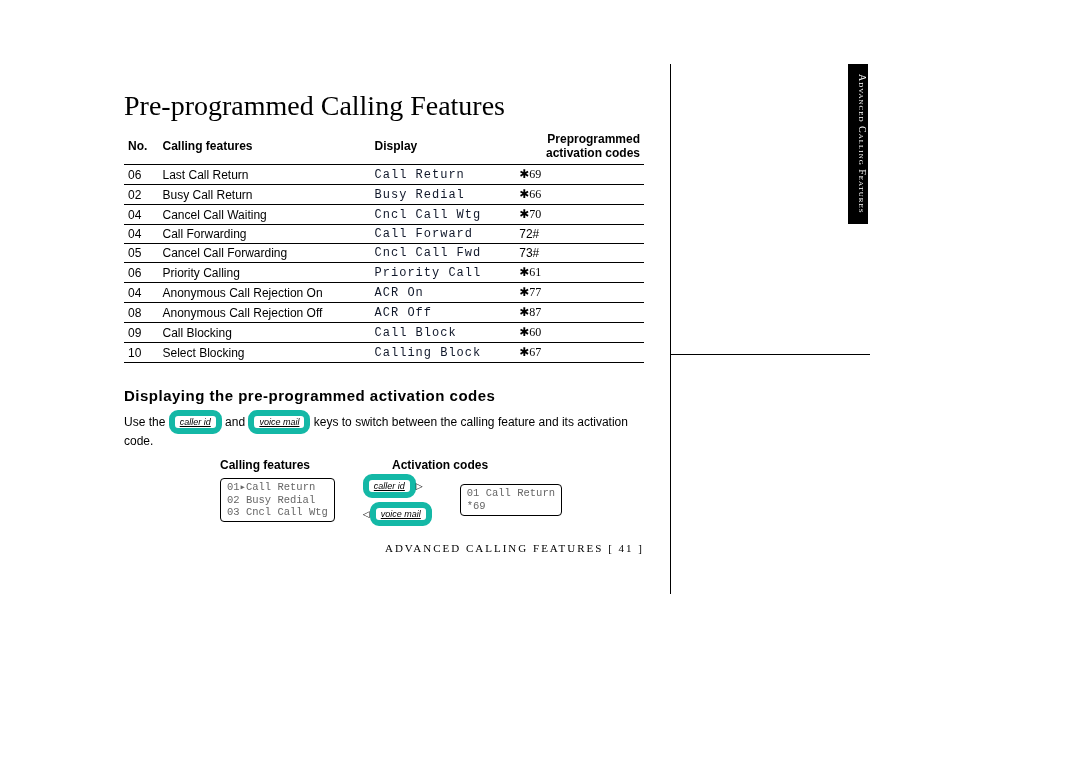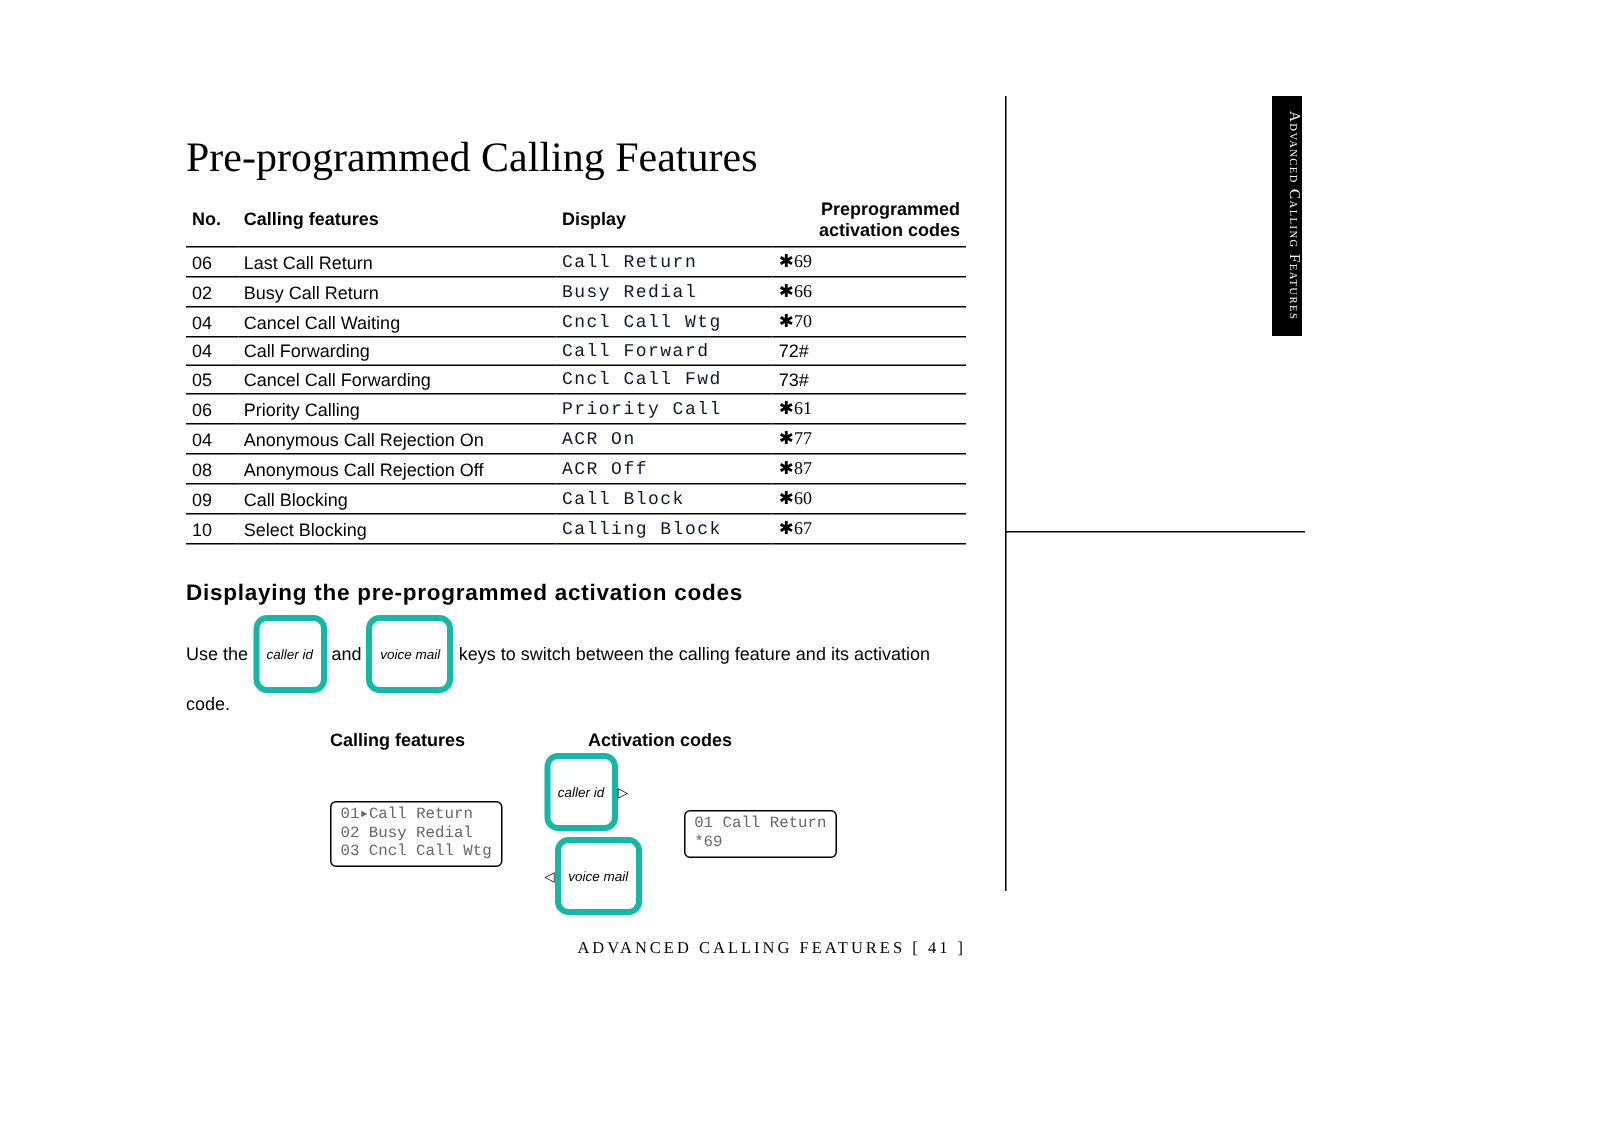--- a/index.html
+++ b/index.html
@@ -91,27 +91,28 @@
   font-weight: bold;
   letter-spacing: 0.5px;
   margin: 24px 0 6px 0;
 }
 p.sub-intro {
   font-size: 12px;
   margin: 0 0 10px 0;
 }
 .keycap {
   display: inline-block;
-  border: 4px solid #14b8a6;
+  border: 6px solid #14b8a6;
   border-radius: 9px;
   font-size: 9px;
   font-style: italic;
-  padding: 16px 5px;
+  padding: 0 5px;
   line-height: 12px;
   vertical-align: 1px;
+  text-decoration: underline;
 }
 .mini-headers {
   display: flex;
   font-size: 12px;
   font-weight: bold;
   margin-left: 96px;
   gap: 82px;
 }
 .screens {
   display: flex;

